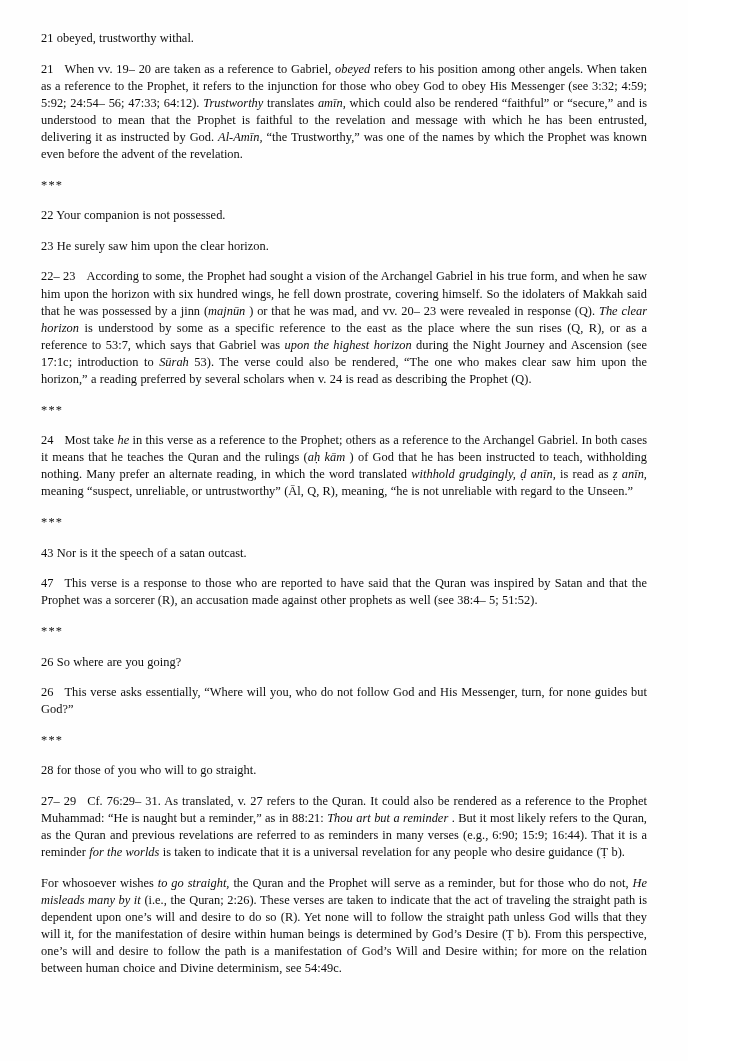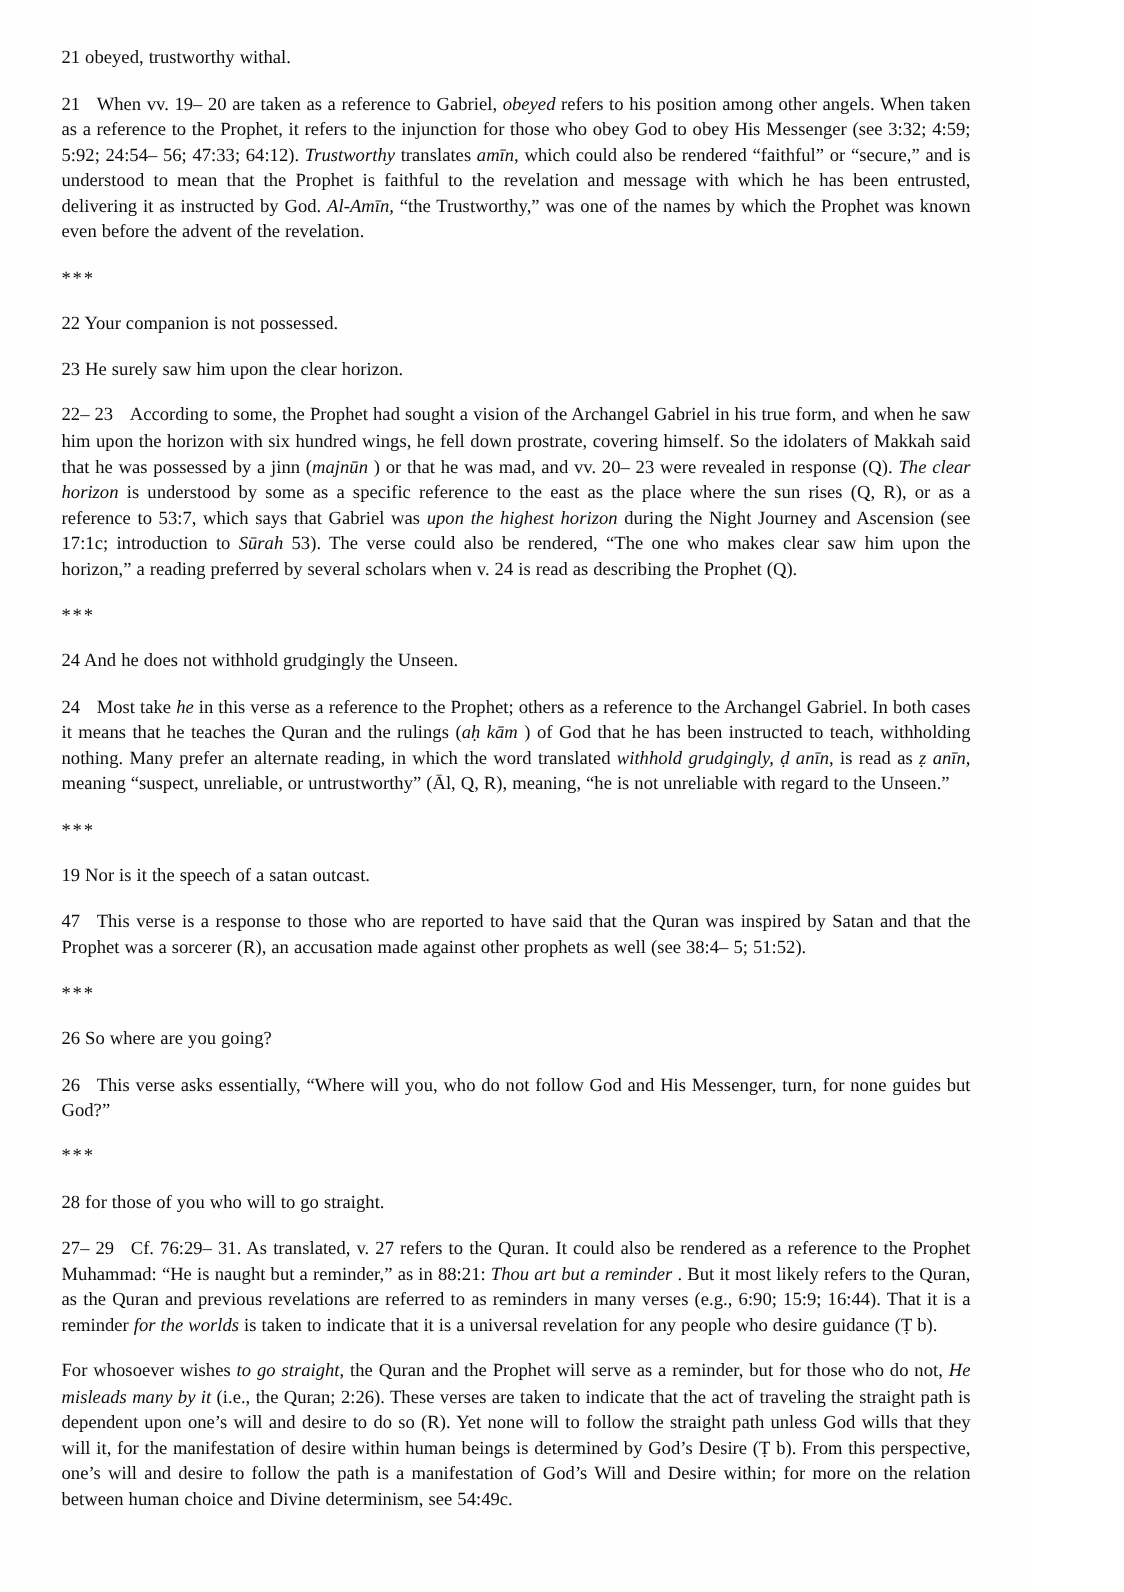--- a/index.html
+++ b/index.html
@@ -58,24 +58,23 @@
 
 <div class="page">
   <div id="content">
       <p class="block verse">21 obeyed, trustworthy withal.</p>
       <p class="block commentary"><span class="vnum">21</span><span>When vv. 19– 20 are taken as a reference to Gabriel, </span><span class="it">obeyed</span><span> refers to his position among other angels. When taken as a reference to the Prophet, it refers to the injunction for those who obey God to obey His Messenger (see 3:32; 4:59; 5:92; 24:54– 56; 47:33; 64:12). </span><span class="it">Trustworthy</span><span> translates </span><span class="it">amīn,</span><span> which could also be rendered “faithful” or “secure,” and is understood to mean that the Prophet is faithful to the revelation and message with which he has been entrusted, delivering it as instructed by God. </span><span class="it">Al-Amīn,</span><span> “the Trustworthy,” was one of the names by which the Prophet was known even before the advent of the revelation.</span></p>
       <p class="block sep">***</p>
       <p class="block verse">22 Your companion is not possessed.</p>
       <p class="block verse">23 He surely saw him upon the clear horizon.</p>
       <p class="block commentary"><span class="vnum">22– 23</span><span>According to some, the Prophet had sought a vision of the Archangel Gabriel in his true form, and when he saw him upon the horizon with six hundred wings, he fell down prostrate, covering himself. So the idolaters of Makkah said that he was possessed by a jinn (</span><span class="it">majnūn</span><span> ) or that he was mad, and vv. 20– 23 were revealed in response (Q). </span><span class="it">The clear horizon</span><span> is understood by some as a specific reference to the east as the place where the sun rises (Q, R), or as a reference to 53:7, which says that Gabriel was </span><span class="it">upon the highest horizon</span><span> during the Night Journey and Ascension (see 17:1c; introduction to </span><span class="it">Sūrah</span><span> 53). The verse could also be rendered, “The one who makes clear saw him upon the horizon,” a reading preferred by several scholars when v. 24 is read as describing the Prophet (Q).</span></p>
       <p class="block sep">***</p>
-      <p class="block verse">24 And he does not withhold grudgingly the Unseen.</p>
       <p class="block commentary"><span class="vnum">24</span><span>Most take </span><span class="it">he</span><span> in this verse as a reference to the Prophet; others as a reference to the Archangel Gabriel. In both cases it means that he teaches the Quran and the rulings (</span><span class="it">aḥ kām</span><span> ) of God that he has been instructed to teach, withholding nothing. Many prefer an alternate reading, in which the word translated </span><span class="it">withhold grudgingly, ḍ anīn,</span><span> is read as </span><span class="it">ẓ anīn,</span><span> meaning “suspect, unreliable, or untrustworthy” (Āl, Q, R), meaning, “he is not unreliable with regard to the Unseen.”</span></p>
       <p class="block sep">***</p>
-      <p class="block verse">19 Nor is it the speech of a satan outcast.</p>
+      <p class="block verse">43 Nor is it the speech of a satan outcast.</p>
       <p class="block commentary"><span class="vnum">47</span><span>This verse is a response to those who are reported to have said that the Quran was inspired by Satan and that the Prophet was a sorcerer (R), an accusation made against other prophets as well (see 38:4– 5; 51:52).</span></p>
       <p class="block sep">***</p>
       <p class="block verse">26 So where are you going?</p>
       <p class="block commentary"><span class="vnum">26</span><span>This verse asks essentially, “Where will you, who do not follow God and His Messenger, turn, for none guides but God?”</span></p>
       <p class="block sep">***</p>
       <p class="block verse">28 for those of you who will to go straight.</p>
       <p class="block commentary"><span class="vnum">27– 29</span><span>Cf. 76:29– 31. As translated, v. 27 refers to the Quran. It could also be rendered as a reference to the Prophet Muhammad: “He is naught but a reminder,” as in 88:21: </span><span class="it">Thou art but a reminder</span><span> . But it most likely refers to the Quran, as the Quran and previous revelations are referred to as reminders in many verses (e.g., 6:90; 15:9; 16:44). That it is a reminder </span><span class="it">for the worlds</span><span> is taken to indicate that it is a universal revelation for any people who desire guidance (Ṭ b).</span></p>
       <p class="block commentary"><span>For whosoever wishes </span><span class="it">to go straight,</span><span> the Quran and the Prophet will serve as a reminder, but for those who do not, </span><span class="it">He misleads many by it</span><span> (i.e., the Quran; 2:26). These verses are taken to indicate that the act of traveling the straight path is dependent upon one’s will and desire to do so (R). Yet none will to follow the straight path unless God wills that they will it, for the manifestation of desire within human beings is determined by God’s Desire (Ṭ b). From this perspective, one’s will and desire to follow the path is a manifestation of God’s Will and Desire within; for more on the relation between human choice and Divine determinism, see 54:49c.</span></p>
     </div>
 </div>

